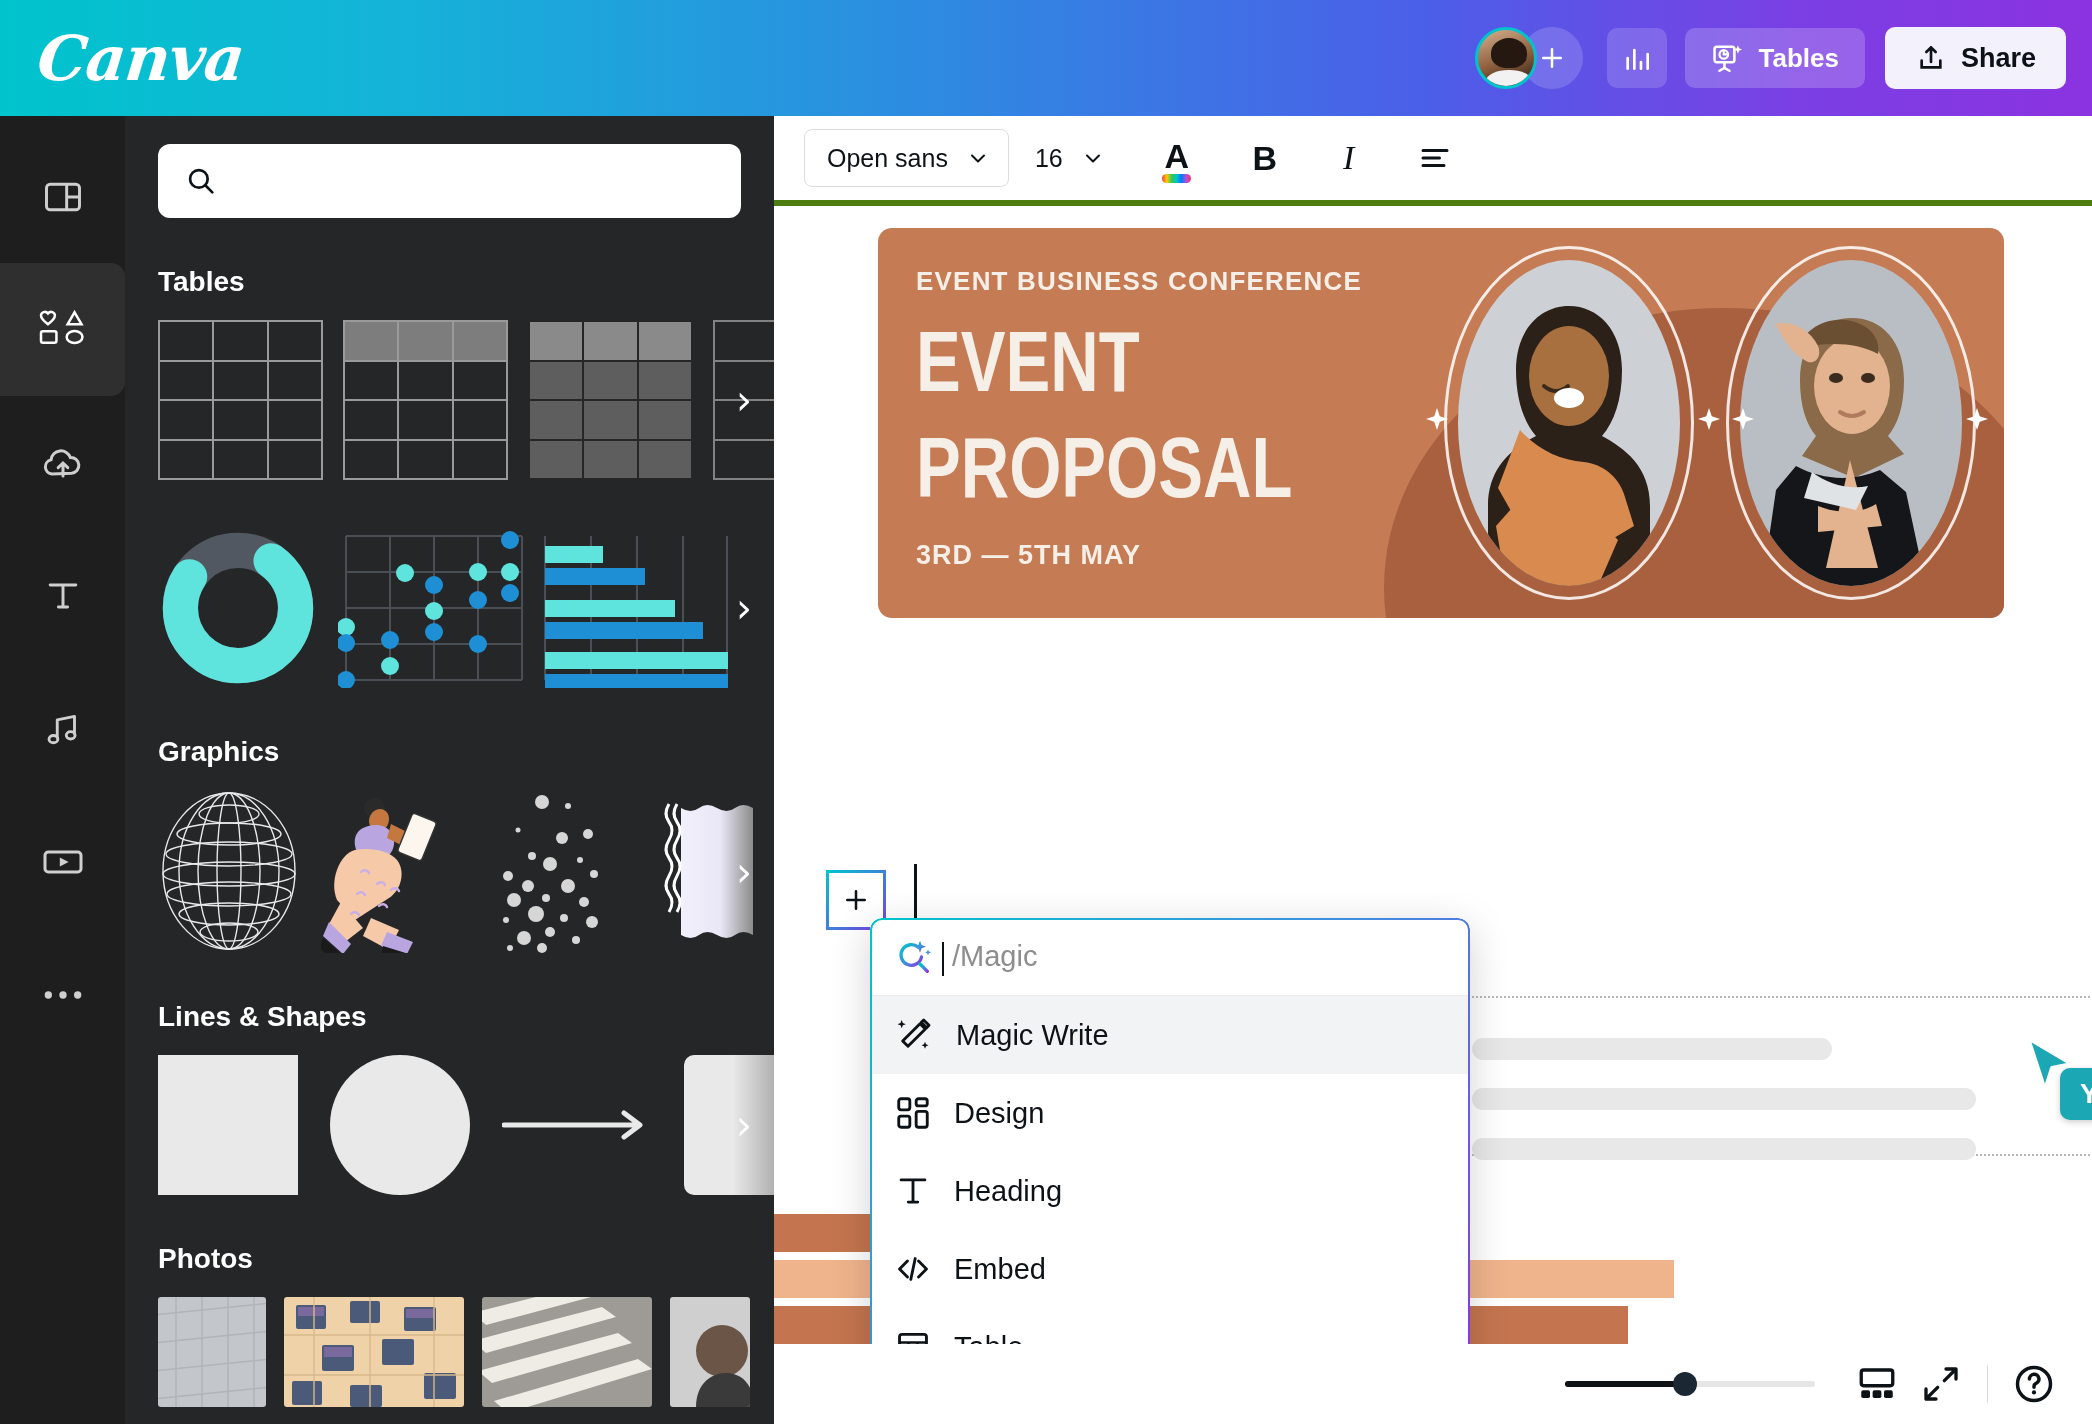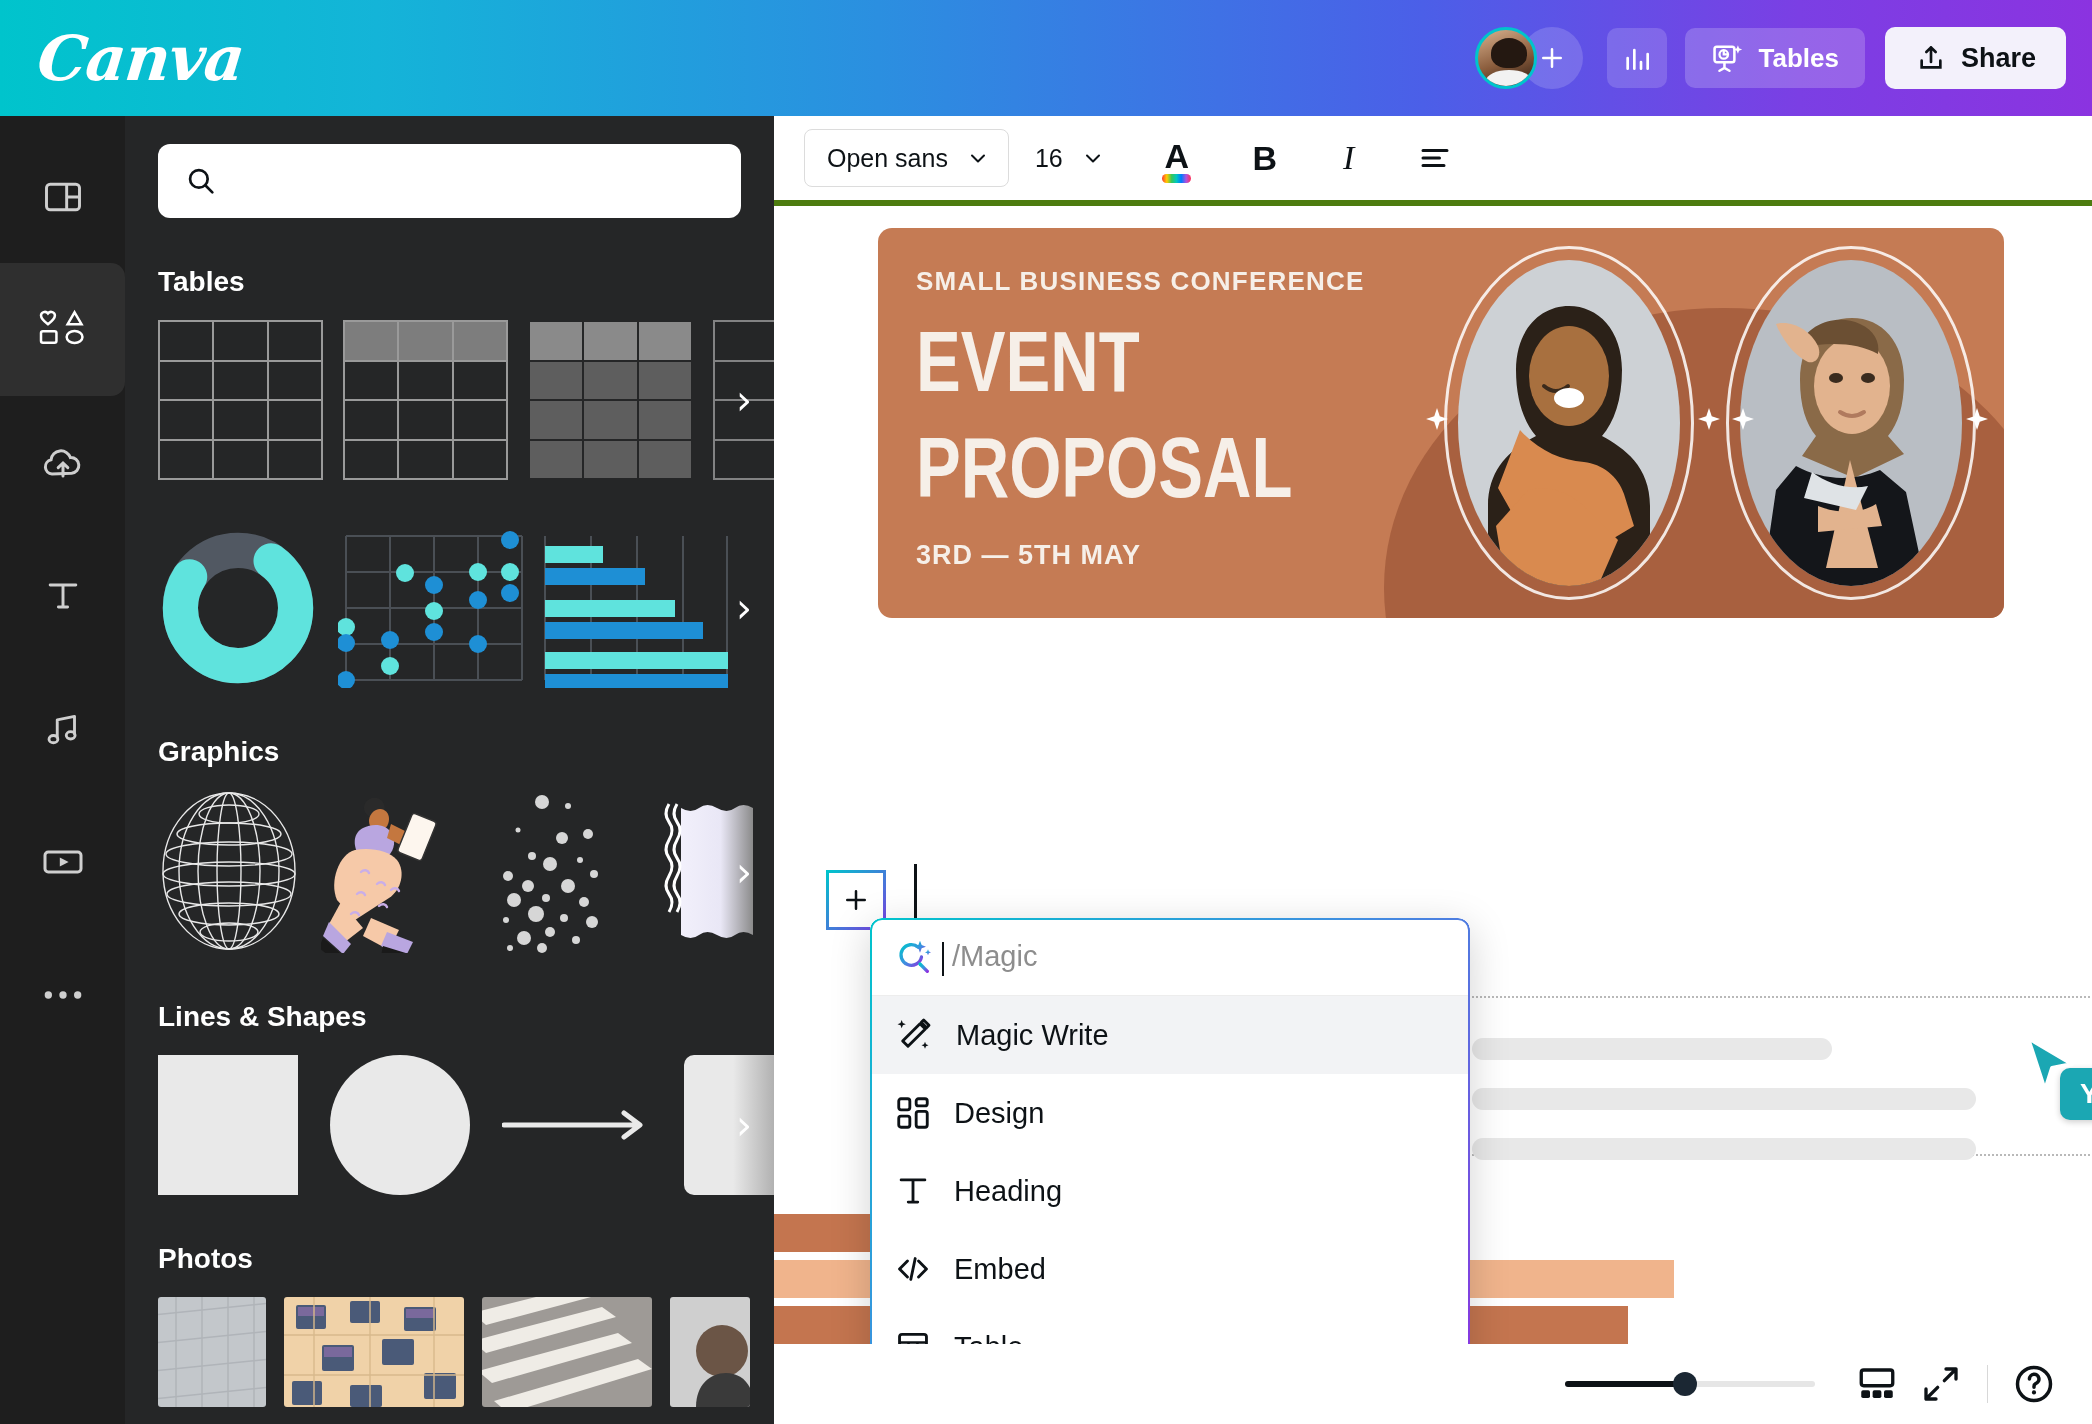--- a/index.html
+++ b/index.html
@@ -730,21 +730,21 @@
       </svg>
     </div>
   </div>
 
   <div class="canvas">
 
     <div class="banner">
       <div class="banner-dark"></div>
 
       <div class="banner-txt">
-        <div class="kicker">SMALL BUSINESS CONFERENCE</div>
+        <div class="kicker">EVENT BUSINESS CONFERENCE</div>
         <div class="big">EVENT</div>
         <div class="big">PROPOSAL</div>
         <div class="dates">3RD — 5TH MAY</div>
       </div>
 
       <div class="oval" style="left:580px">
         <svg width="222" height="326" viewBox="0 0 222 326">
           <rect width="222" height="326" fill="#cdd1d5"></rect>
           <path d="M58 110c0-40 24-64 53-64s53 24 53 64c0 30-8 52-20 66 22 12 48 30 48 70v80H30v-80c0-40 26-58 48-70-12-14-20-36-20-66z" fill="#2b2118"></path>
           <ellipse cx="111" cy="116" rx="40" ry="50" fill="#a8703f"></ellipse>

